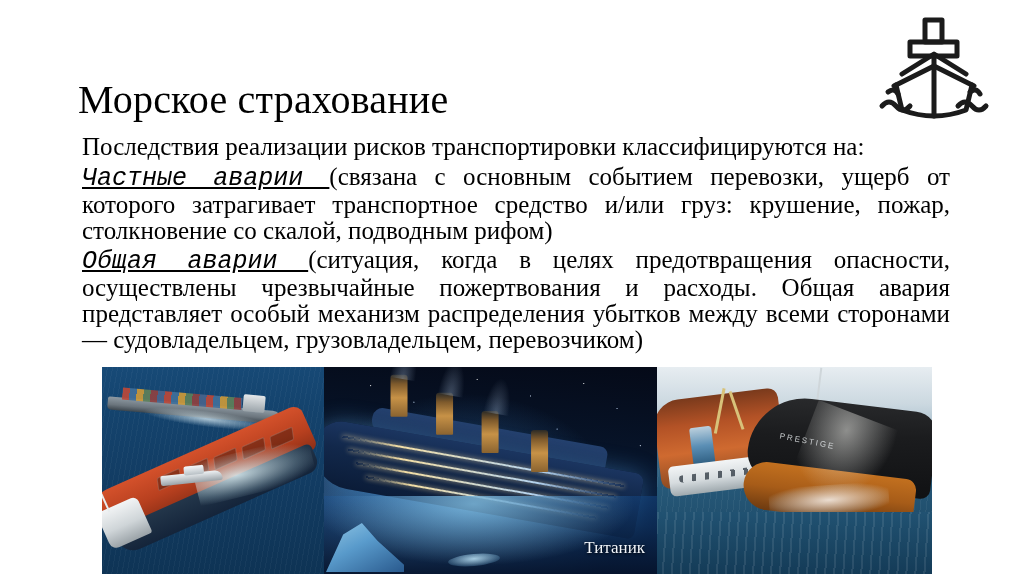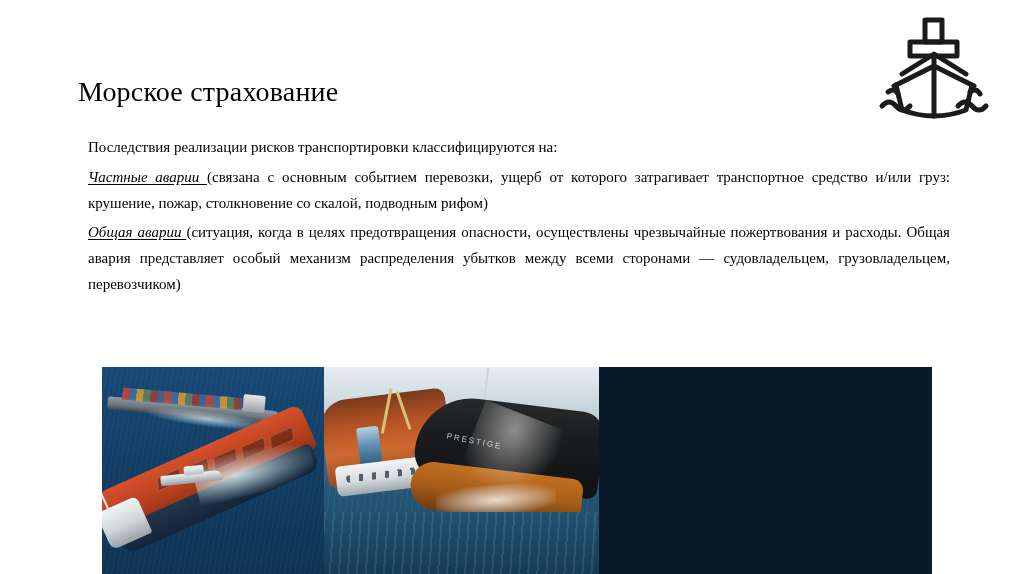--- a/index.html
+++ b/index.html
@@ -28,47 +28,48 @@
     height: 118px;
   }
   .ship-logo svg { display: block; width: 100%; height: 100%; }
 
   
   .slide-title {
     position: absolute;
     left: 78px;
     top: 48px;
     width: 760px;
-    font-size: 28px;
+    font-size: 40px;
     line-height: 50px;
     font-weight: normal;
     letter-spacing: 0.2px;
     color: #000;
     white-space: nowrap;
   }
 
   
   .body-block {
     position: absolute;
     left: 74px;
     top: 134px;
     width: 876px;
   }
   .para {
-    font-size: 15px;
+    font-size: 25px;
     line-height: 26px;
     text-align: justify;
-    margin: 0 0 3px 14px;
+    margin: 0 0 3px 8px;
     color: #000;
   }
   .para.lead { text-align: left; margin-bottom: 4px; }
   .term {
     font-style: italic;
     text-decoration: underline;
     text-underline-offset: 2px;
+    font-family: Liberation Mono, monospace;
   }
 
   
   .photo-strip {
     position: absolute;
     left: 102px;
     top: 367px;
     width: 830px;
     height: 207px;
     display: flex;
@@ -429,20 +430,46 @@
       </div>
 
       <div class="foam"></div>
 
       <div class="tug">
         <div class="tug-hull"></div>
         <div class="tug-house"></div>
       </div>
     </div>
 
+    <div class="photo p2">
+      <div class="night"></div>
+      <div class="stars"></div>
+
+      <div class="liner">
+        <div class="superstruct"></div>
+        <div class="hull-main"></div>
+        <div class="deckline" style="left:26px; top:72px;  width:286px;"></div>
+        <div class="deckline" style="left:34px; top:84px;  width:272px;"></div>
+        <div class="deckline" style="left:44px; top:96px;  width:256px;"></div>
+        <div class="deckline" style="left:56px; top:108px; width:234px;"></div>
+        <div class="funnel" style="left:66px;  top:2px;  transform:rotate(-10deg);"></div>
+        <div class="funnel" style="left:114px; top:12px; transform:rotate(-10deg);"></div>
+        <div class="funnel" style="left:162px; top:22px; transform:rotate(-10deg);"></div>
+        <div class="funnel" style="left:214px; top:32px; transform:rotate(-10deg);"></div>
+        <div class="smoke" style="left:62px;  top:-30px;"></div>
+        <div class="smoke" style="left:112px; top:-22px;"></div>
+        <div class="smoke" style="left:160px; top:-12px;"></div>
+      </div>
+
+      <div class="glow-sea"></div>
+      <div class="iceberg"></div>
+      <div class="lifeboat"></div>
+
+      <div class="caption">Титаник</div>
+    </div>
 
     <div class="photo p3">
       <div class="ocean"></div>
       <div class="sky"></div>
 
       <div class="stern">
         <div class="stern-body"></div>
         <div class="stern-blue"></div>
         <div class="crane" style="left:58px; top:-8px; width:3px; height:46px; transform:rotate(18deg);"></div>
         <div class="crane" style="left:86px; top:-2px; width:3px; height:40px; transform:rotate(-12deg);"></div>

